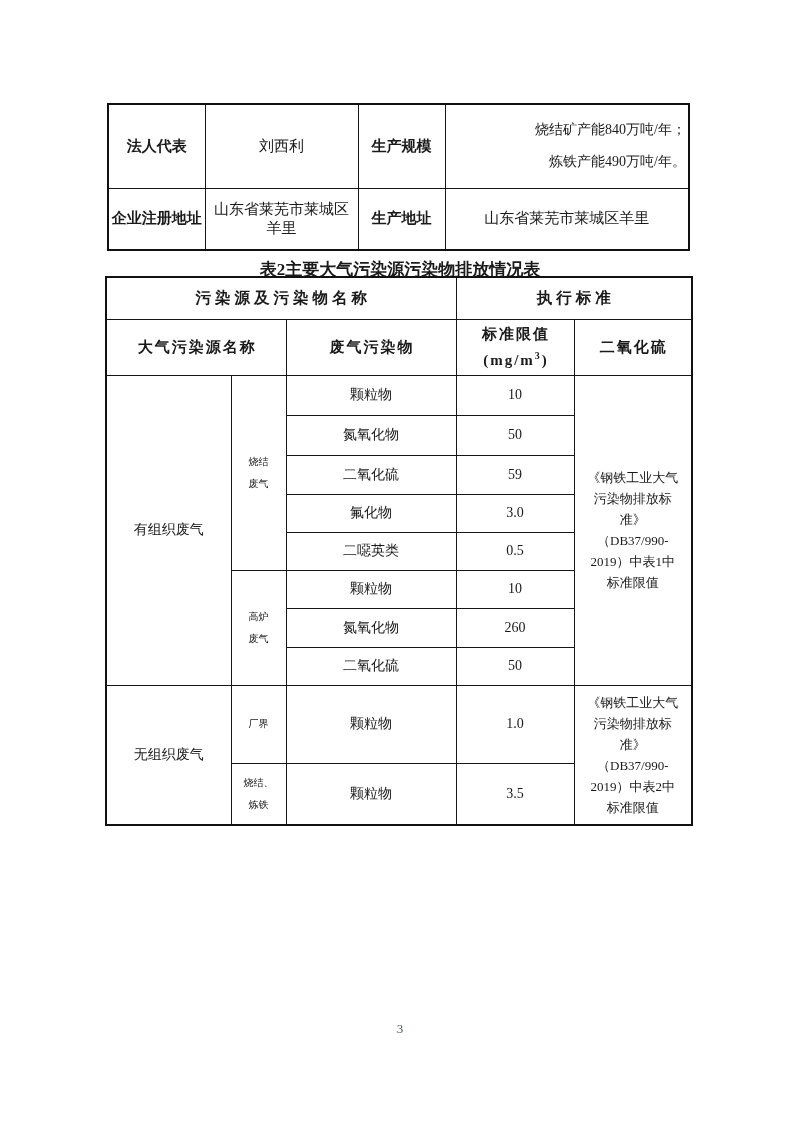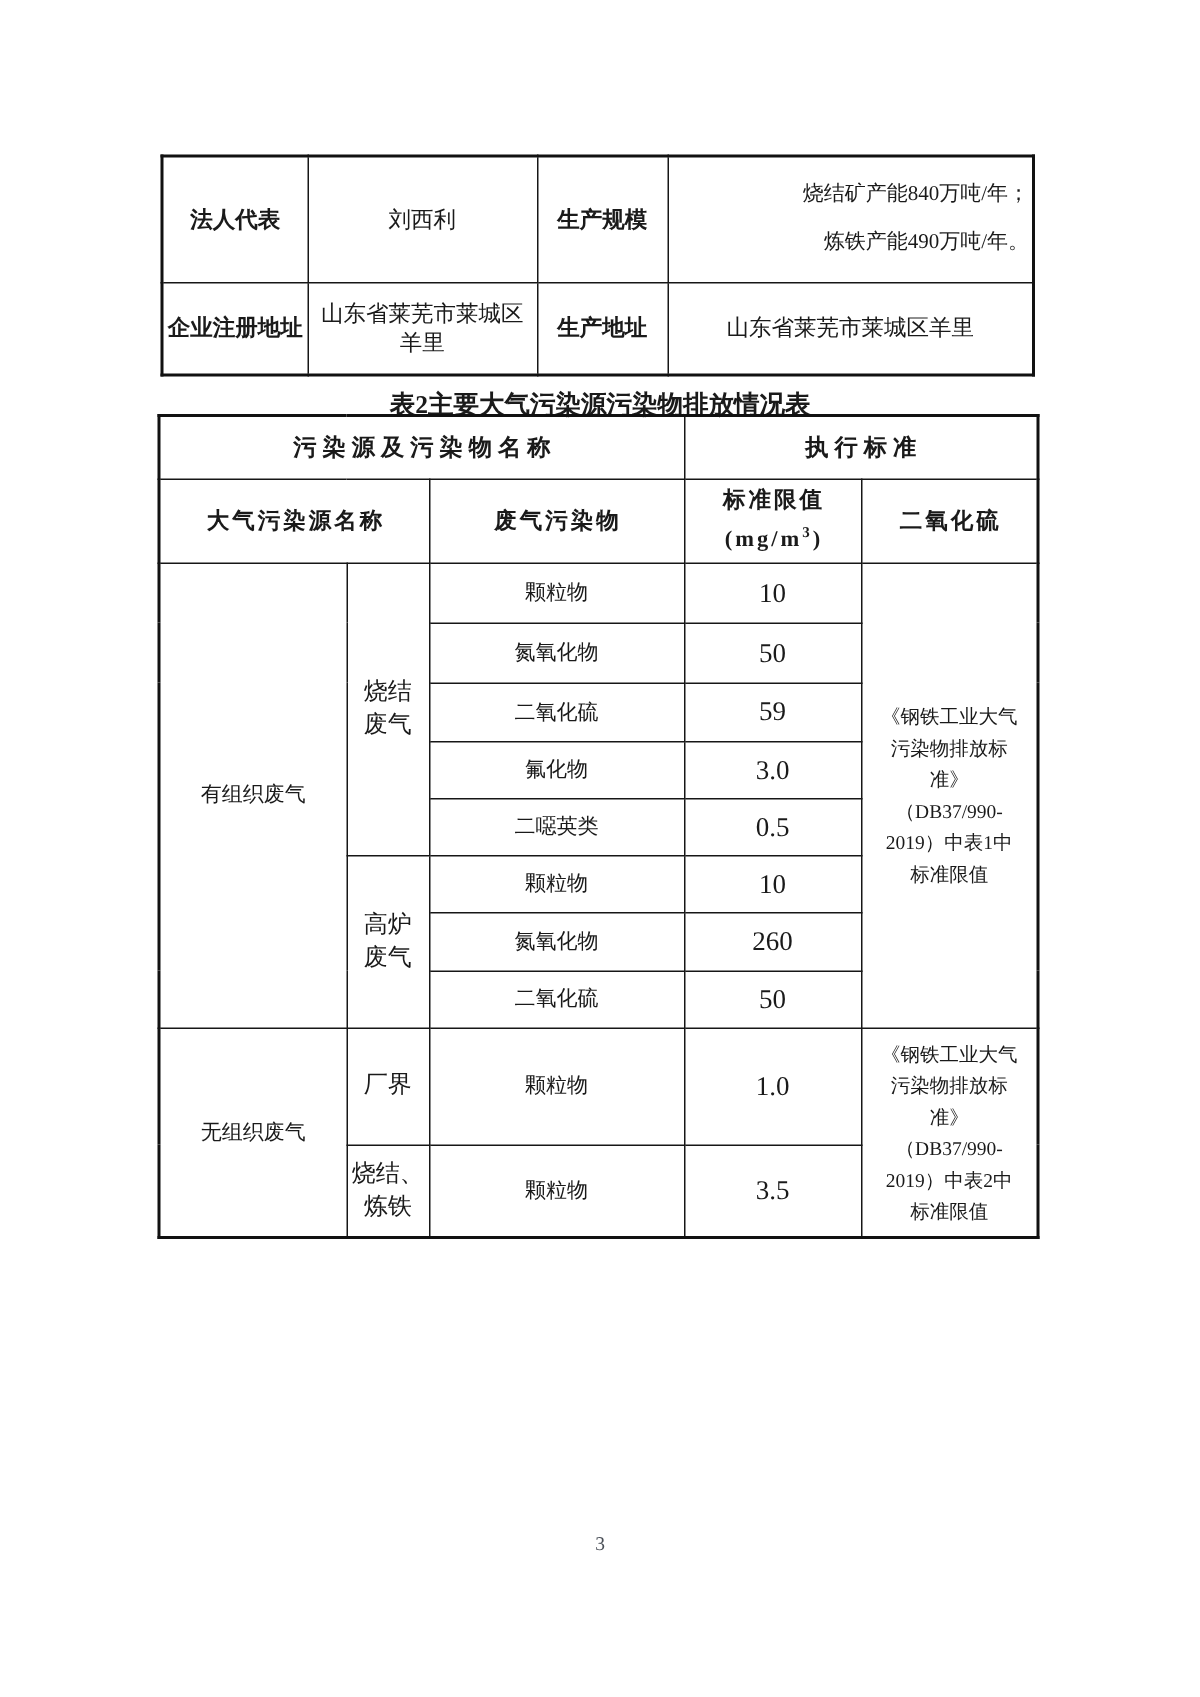--- a/index.html
+++ b/index.html
@@ -22,23 +22,23 @@
   #info-table{left:107px;top:103px;width:581px;border:2.4px solid #111;}
   #emissions-table{left:105px;top:276px;width:586px;border:2.4px solid #111;}
   .lbl{font-weight:bold;font-size:15px;}
   .val{font-size:15px;}
   .val-left{text-align:right;padding-left:8px;line-height:32px;font-size:14px;}
   .ghead{font-weight:bold;font-size:15.5px;letter-spacing:4px;text-indent:4px;}
   .chead{font-weight:bold;font-size:15px;letter-spacing:2px;text-indent:2px;}
   .limit-head{line-height:22px;}
   .limit-head sup{font-size:10px;}
   .src{font-size:14px;}
-  .subsrc{font-size:16px;line-height:22px;}
+  .subsrc{font-size:10px;line-height:22px;}
   .pol{font-size:14px;}
-  .lim{font-size:18px;}
+  .lim{font-size:14px;}
   .std{font-size:13px;line-height:21px;padding:0 3px;}
   .table-title{
     position:absolute;left:0;top:258px;width:800px;
     text-align:center;font-weight:bold;font-size:17px;
   }
   .page-number{
     position:absolute;left:0;top:1021px;width:800px;
     text-align:center;font-size:13px;color:#4a4f57;
   }
 </style>

